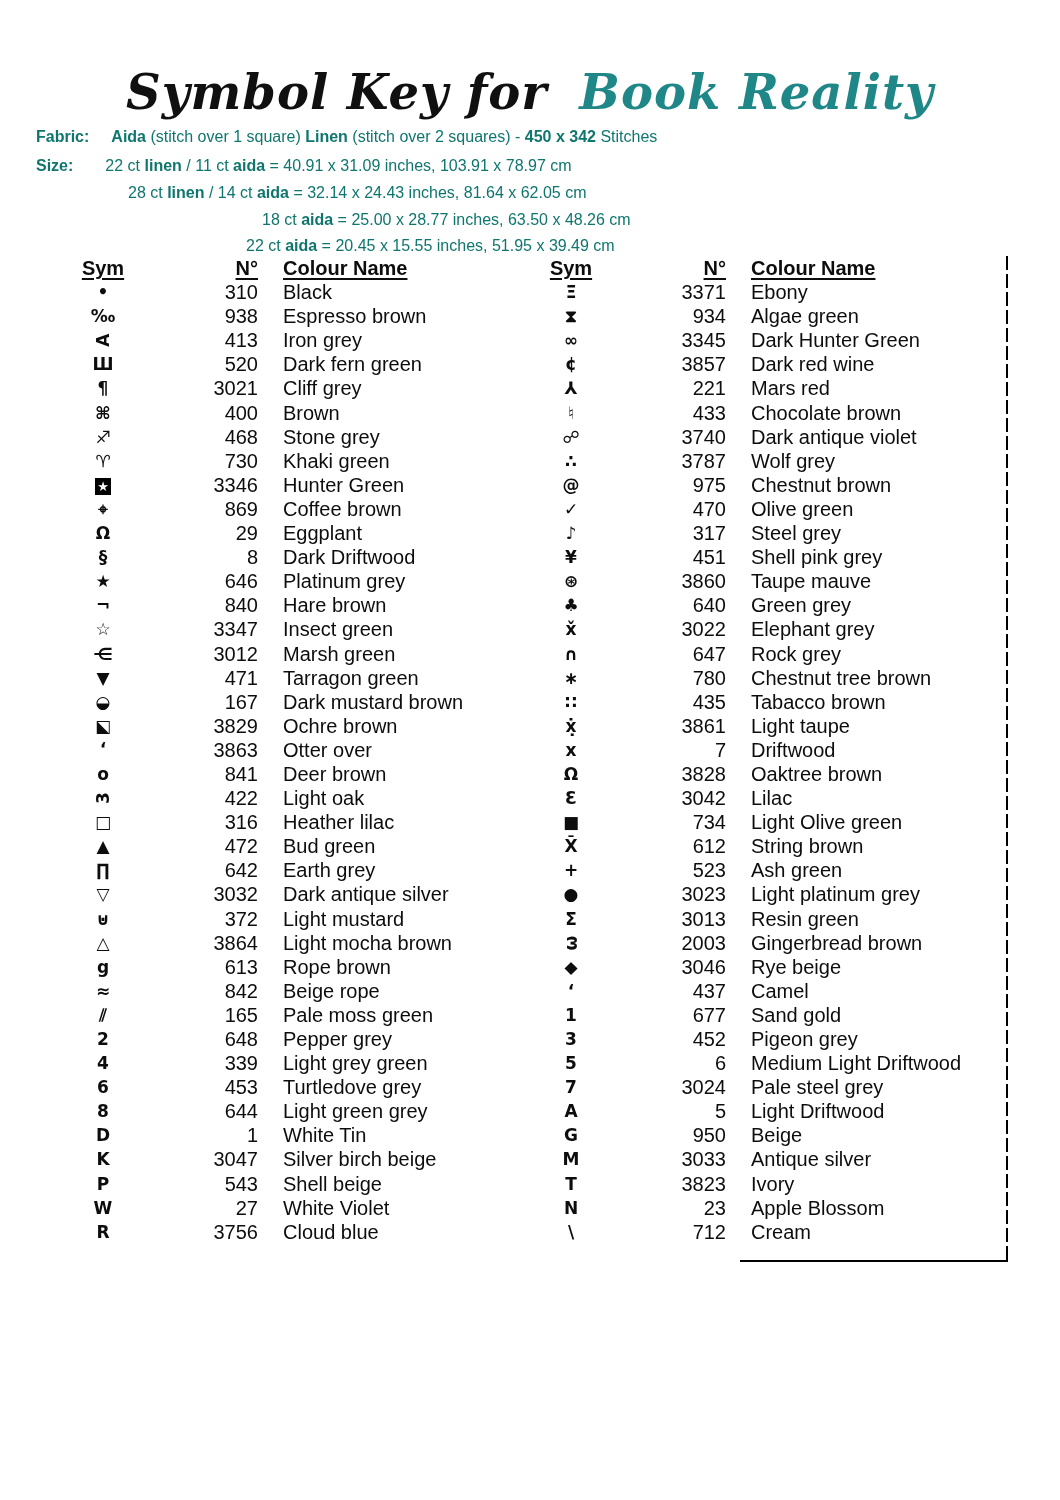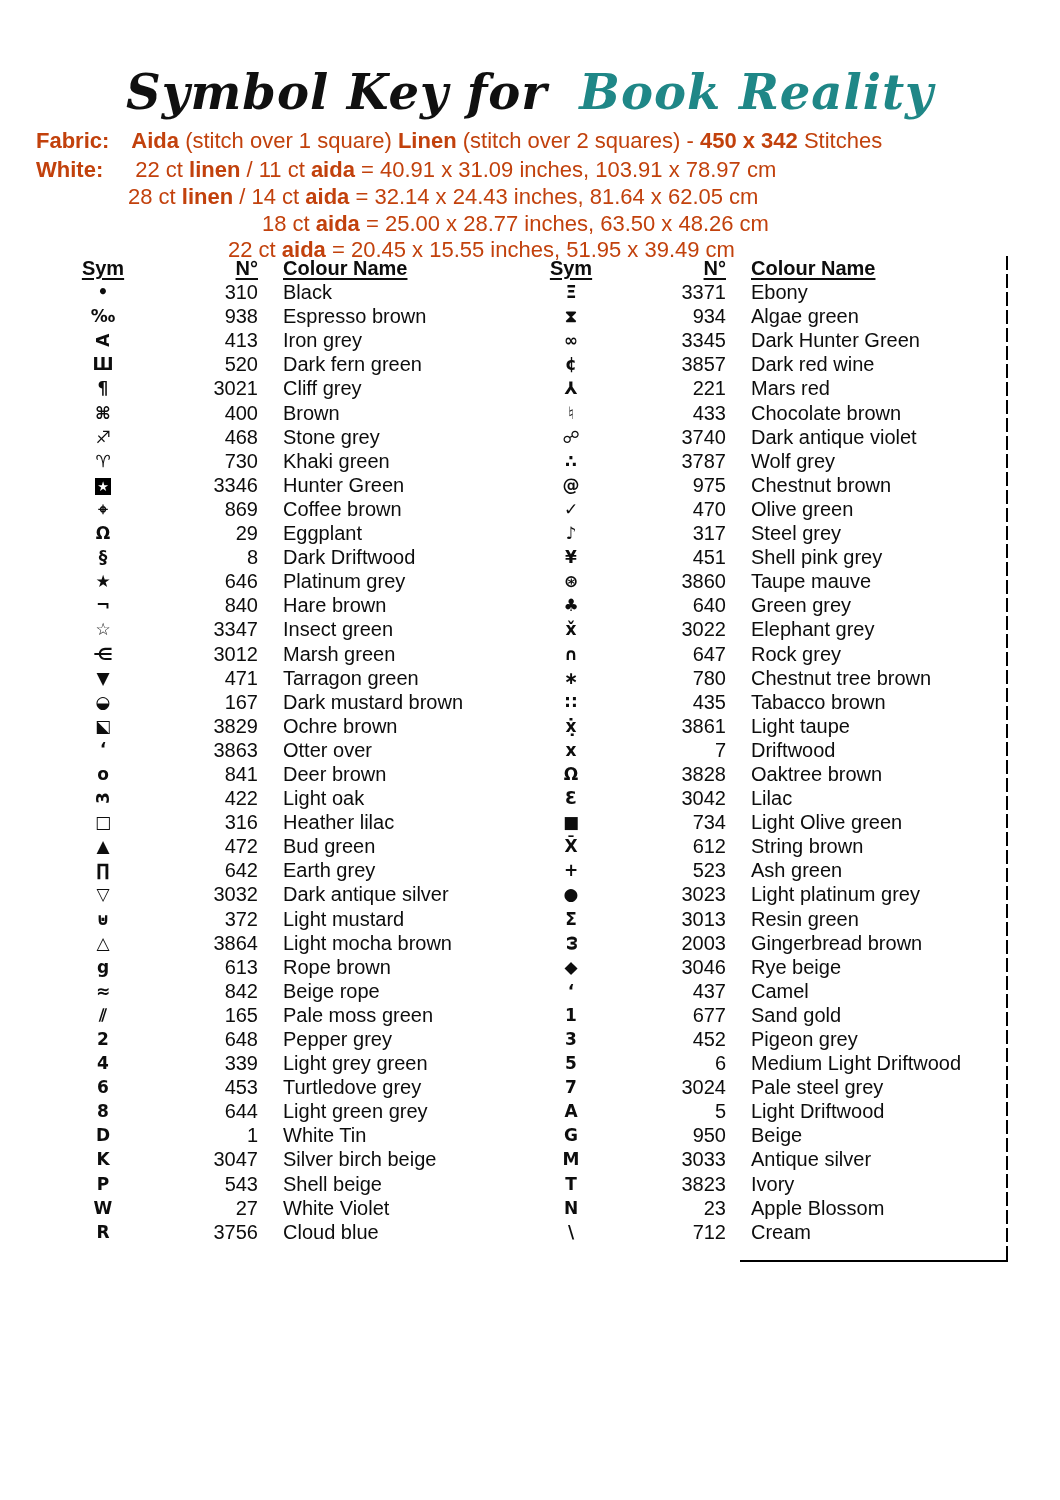--- a/index.html
+++ b/index.html
@@ -12,31 +12,31 @@
   .title {
     position:absolute; top:64px; left:0; width:100%;
     text-align:center; white-space:nowrap;
     font-family:"DejaVu Serif", serif; font-style:italic; font-weight:bold;
     font-size:48px; letter-spacing:1px;
   }
   .title .t-black { color:#101010; }
   .title .t-teal  { margin-left:14px; }
   
   .meta {
-    position:absolute; white-space:nowrap; font-size:22px; color:#c2410c;
+    position:absolute; white-space:nowrap; font-size:16px; color:#0f766e;
   }
   .meta .lbl { font-weight:bold; }
   .meta .b   { font-weight:bold; }
   #line-fabric { top:128px; left:36px; }
   #line-fabric .lbl { margin-right:22px; }
   #line-size1  { top:157px; left:36px; }
   #line-size1 .lbl { margin-right:32px; }
   #line-size2  { top:184px; left:128px; }
   #line-size3  { top:211px; left:262px; }
-  #line-size4  { top:237px; left:228px; }
+  #line-size4  { top:237px; left:246px; }
   
   .keytable { position:absolute; border-collapse:collapse; table-layout:fixed; }
   #table-left  { top:256px; left:80px;  }
   #table-right { top:256px; left:548px; }
   .keytable th, .keytable td {
     padding:0; margin:0; height:24.1px; line-height:24.1px;
     font-size:20px; vertical-align:middle; overflow:visible; white-space:nowrap;
   }
   .keytable th { font-weight:bold; }
   .keytable th span { text-decoration:underline; text-decoration-thickness:2px; text-underline-offset:3px; }
@@ -67,21 +67,21 @@
   <div class="title">
     <span class="t-black">Symbol Key for</span>
     <span class="t-teal" id="title-name" style="color: rgb(31, 135, 135);">Book Reality</span>
   </div>
 
   <div class="meta" id="line-fabric">
     <span class="lbl">Fabric:</span><span class="segs"><span class="b">Aida</span><span>  (stitch over 1 square)   </span><span class="b">Linen</span><span>  (stitch over 2 squares) -  </span><span class="b">450 x 342</span><span> Stitches</span></span>
   </div>
 
   <div class="meta" id="line-size1">
-    <span class="lbl">White:</span><span class="segs"><span>22 ct </span><span class="b">linen</span><span> / 11 ct </span><span class="b">aida</span><span> = 40.91 x 31.09 inches, 103.91 x 78.97 cm</span></span>
+    <span class="lbl">Size:</span><span class="segs"><span>22 ct </span><span class="b">linen</span><span> / 11 ct </span><span class="b">aida</span><span> = 40.91 x 31.09 inches, 103.91 x 78.97 cm</span></span>
   </div>
   <div class="meta" id="line-size2">
     <span class="segs"><span>28 ct </span><span class="b">linen</span><span> / 14 ct </span><span class="b">aida</span><span> = 32.14 x 24.43 inches, 81.64 x 62.05 cm</span></span>
   </div>
   <div class="meta" id="line-size3">
     <span class="segs"><span>18 ct </span><span class="b">aida</span><span>  = 25.00 x 28.77 inches, 63.50 x 48.26 cm</span></span>
   </div>
   <div class="meta" id="line-size4">
     <span class="segs"><span>22 ct </span><span class="b">aida</span><span> = 20.45 x 15.55 inches, 51.95 x 39.49 cm</span></span>
   </div>

